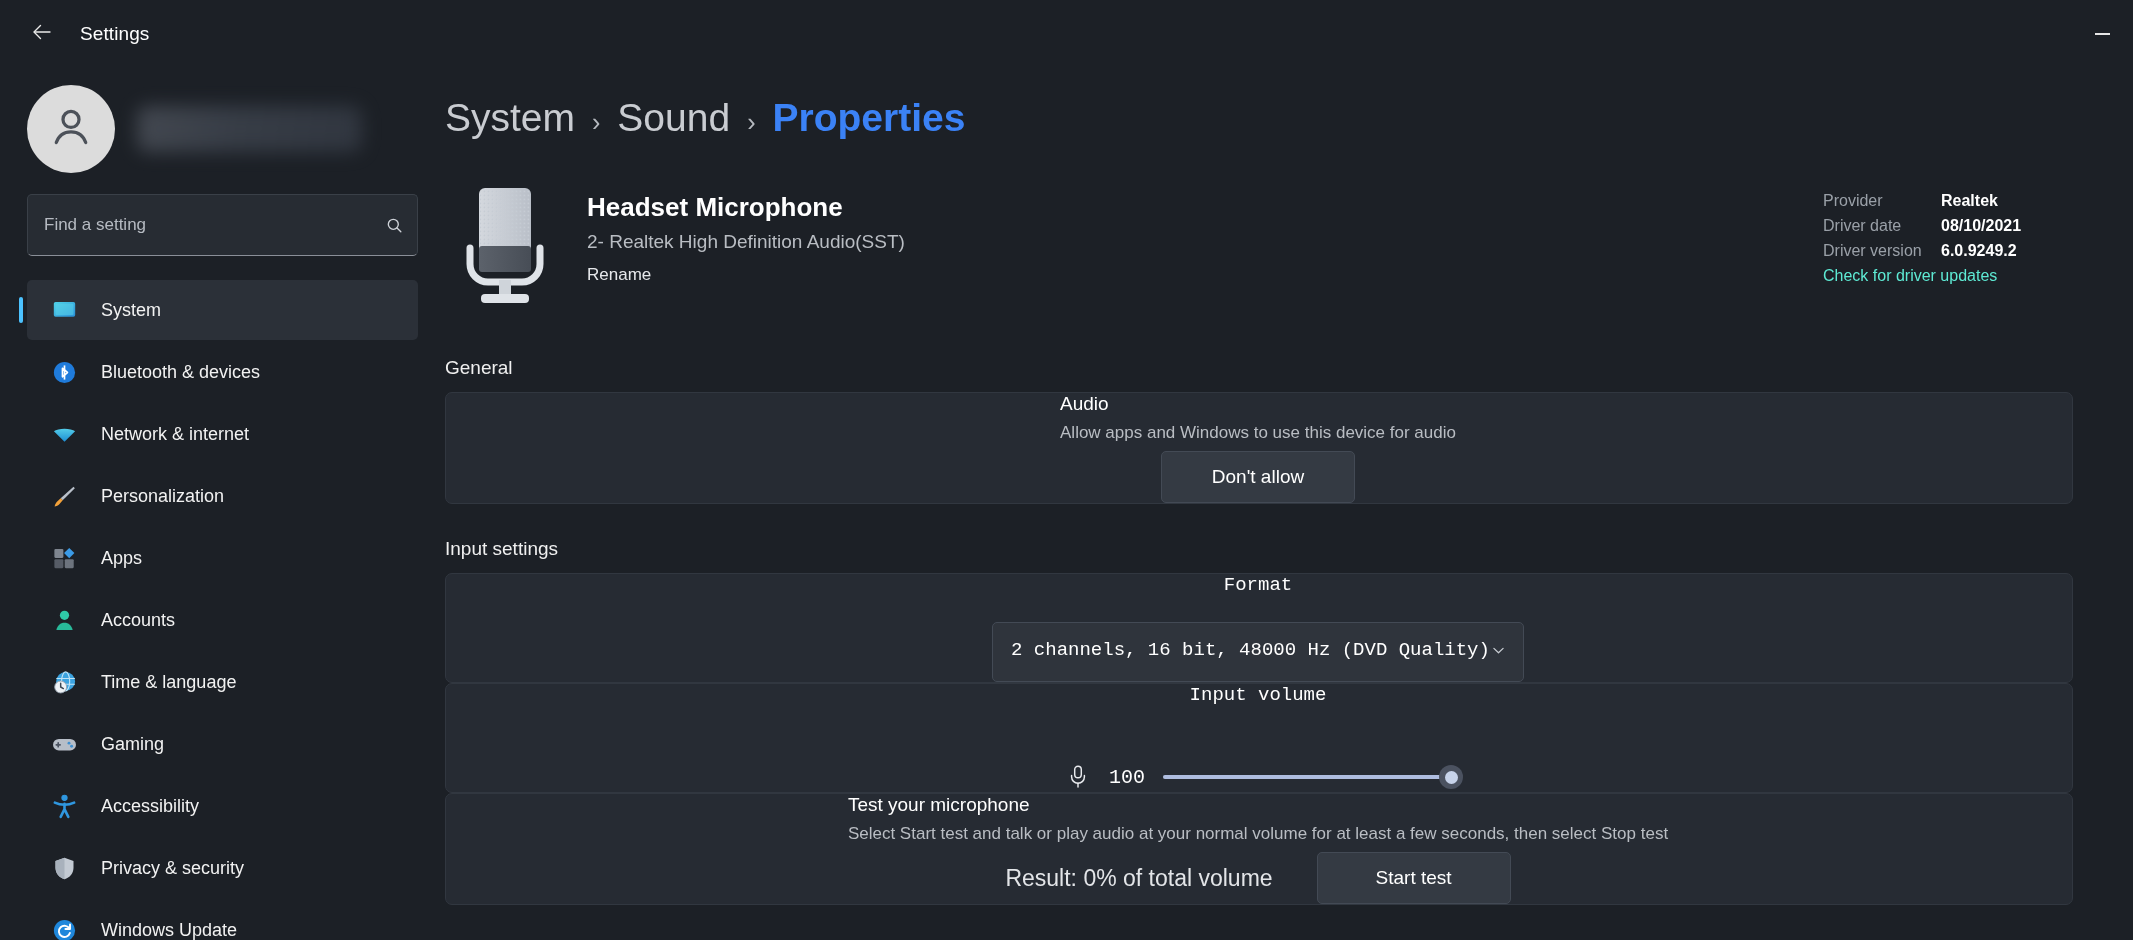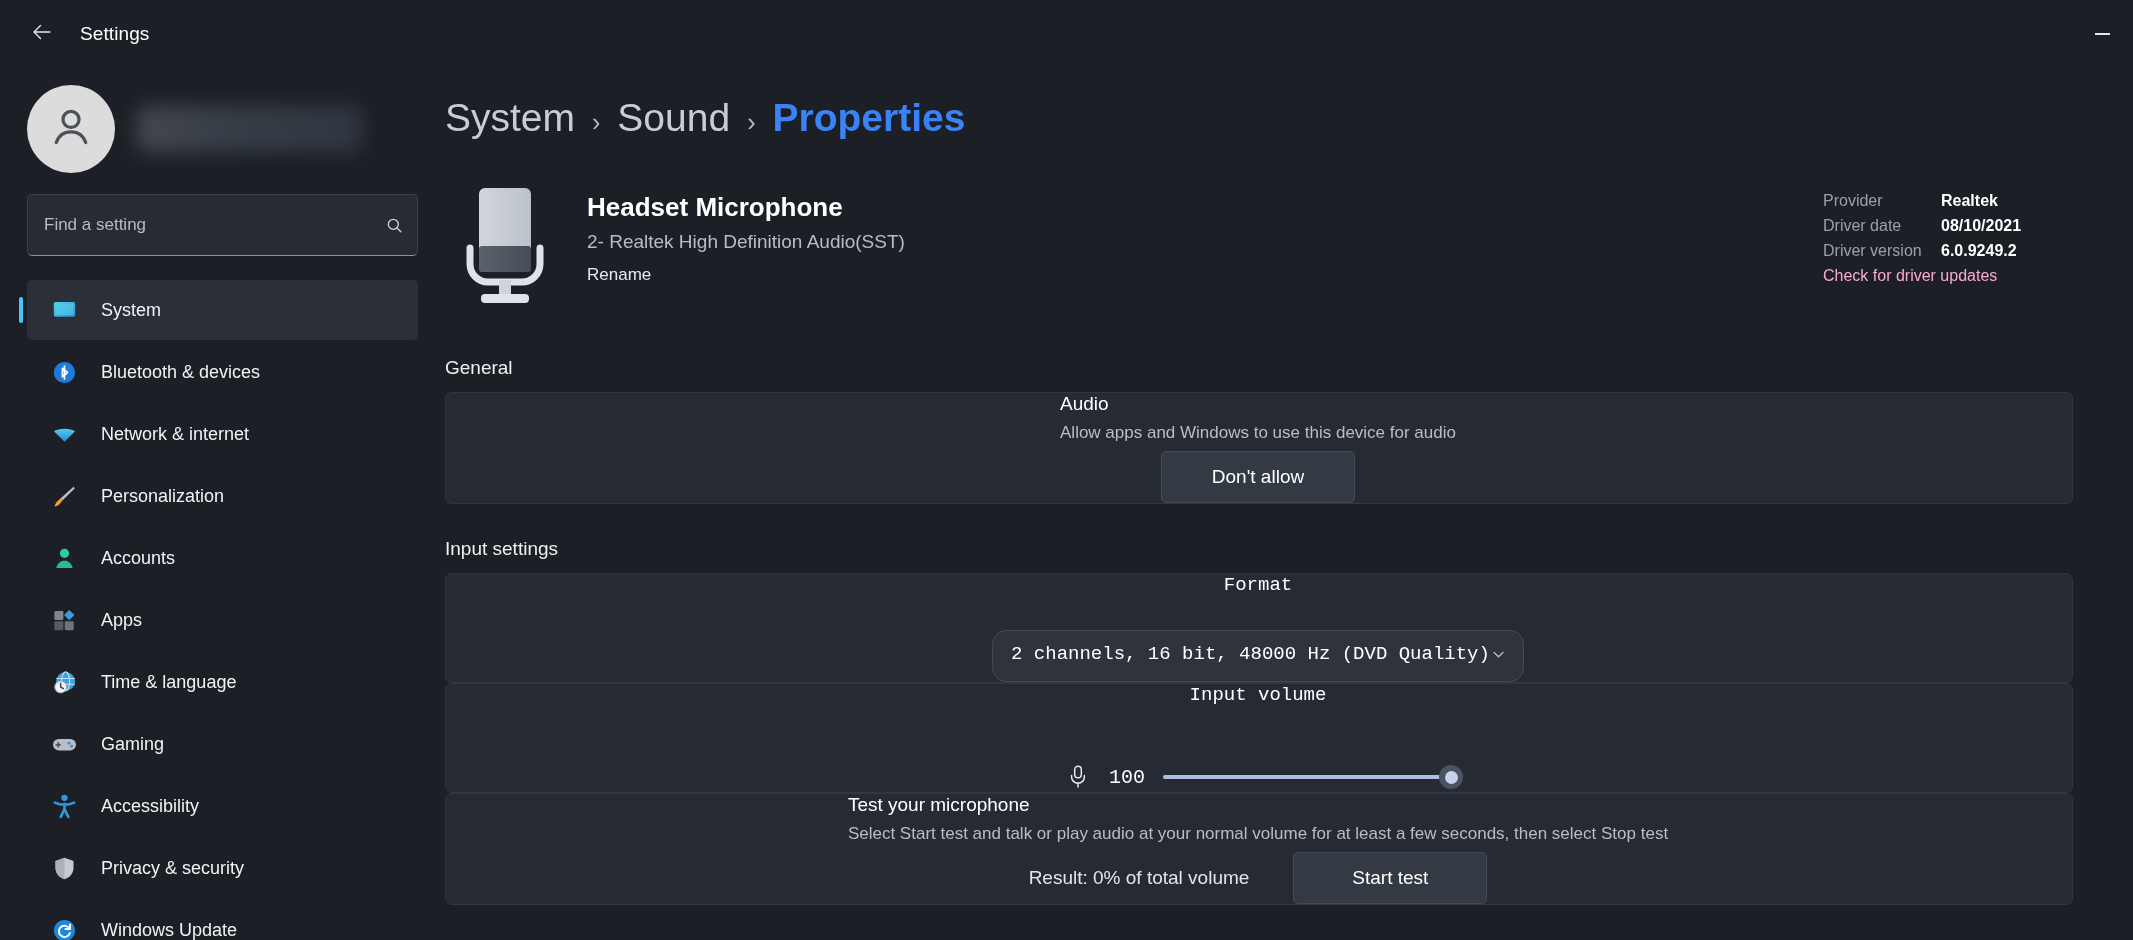--- a/index.html
+++ b/index.html
@@ -230,21 +230,21 @@
     width: 118px;
     flex: 0 0 118px;
   }
   .driver-val {
     color: #ffffff;
     font-weight: bold;
   }
   .driver-link {
     margin-top: 7px;
     font-size: 16px;
-    color: #f9a8d4;
+    color: #5eead4;
     cursor: pointer;
   }
 
   
   .section-title {
     font-size: 19px;
     color: #f0f0f0;
     margin: 34px 0 13px 0;
   }
   .card {
@@ -283,22 +283,22 @@
     font-family: "Liberation Sans", sans-serif;
     height: 52px;
     min-width: 194px;
     padding: 0 22px;
     cursor: pointer;
   }
 
   .combo {
     background: #2f343c;
     border: 1px solid #434a55;
-    border-radius: 14px;
-    height: 52px;
+    border-radius: 5px;
+    height: 60px;
     min-width: 452px;
     display: flex;
     align-items: center;
     justify-content: space-between;
     padding: 0 16px 4px 18px;
     cursor: pointer;
   }
   .combo-text { font-size: 19px; color: #ffffff; }
   .combo-chev svg { width: 17px; height: 17px; display:block; }
 
@@ -349,21 +349,21 @@
     transform: translateX(-50%);
   }
   .slider-thumb i {
     width: 13px; height: 13px;
     border-radius: 50%;
     background: #c7d3ea;
     display: block;
   }
 
   .result-text {
-    font-size: 19px;
+    font-size: 23px;
     color: #e3e5e8;
     margin-right: 44px;
     white-space: nowrap;
   }
   .right-group { display: flex; align-items: center; }
 </style>
 </head>
 <body>
 
 <div class="window">
@@ -463,37 +463,37 @@
               <path d="M8.6 13.6 L10.4 15.4 L7.6 18.6 C6.6 19.8 4.6 20.6 3.2 20.8
                        C3.6 19.3 4.4 17.4 5.5 16.4 Z" fill="#f2a13a"></path>
             </svg>
           </span>
           <span class="nav-label">Personalization</span>
         </div>
 
         <div class="nav-item">
           <span class="nav-ico">
             <svg viewBox="0 0 24 24">
-              <circle cx="12" cy="7.4" r="4.1" fill="#2fc9a8"></circle>
-              <path d="M4.8 20.4 C5.6 16.4 8.4 14 12 14 s6.4 2.4 7.2 6.4 Z" fill="#28b999"></path>
-            </svg>
-          </span>
-          <span class="nav-label">Accounts</span>
-        </div>
-
-        <div class="nav-item">
-          <span class="nav-ico">
-            <svg viewBox="0 0 24 24">
               <rect x="3" y="3.5" width="8" height="8" rx="1" fill="#7e858f"></rect>
               <rect x="3" y="12.6" width="8" height="8" rx="1" fill="#565c66"></rect>
               <rect x="12.2" y="12.6" width="8" height="8" rx="1" fill="#6d747e"></rect>
               <path d="M16.2 2.6 L20.8 7.2 L16.2 11.8 L11.6 7.2 Z" fill="#3b9ae5"></path>
             </svg>
           </span>
           <span class="nav-label">Apps</span>
+        </div>
+
+        <div class="nav-item">
+          <span class="nav-ico">
+            <svg viewBox="0 0 24 24">
+              <circle cx="12" cy="7.4" r="4.1" fill="#2fc9a8"></circle>
+              <path d="M4.8 20.4 C5.6 16.4 8.4 14 12 14 s6.4 2.4 7.2 6.4 Z" fill="#28b999"></path>
+            </svg>
+          </span>
+          <span class="nav-label">Accounts</span>
         </div>
 
         <div class="nav-item">
           <span class="nav-ico">
             <svg viewBox="0 0 24 24">
               <circle cx="13" cy="11" r="8.4" fill="#3ba3e0"></circle>
               <ellipse cx="13" cy="11" rx="3.6" ry="8.4" fill="none" stroke="#bfe4f7" stroke-width="1"></ellipse>
               <path d="M4.8 8.4 H21.2 M4.8 13.6 H21.2" stroke="#bfe4f7" stroke-width="1"></path>
               <circle cx="8.6" cy="16" r="5.3" fill="#eef2f6" stroke="#9aa6b2" stroke-width="0.8"></circle>
               <path d="M8.6 12.6 V16 L11 17.4" stroke="#3c4753" stroke-width="1.3" fill="none" stroke-linecap="round"></path>

